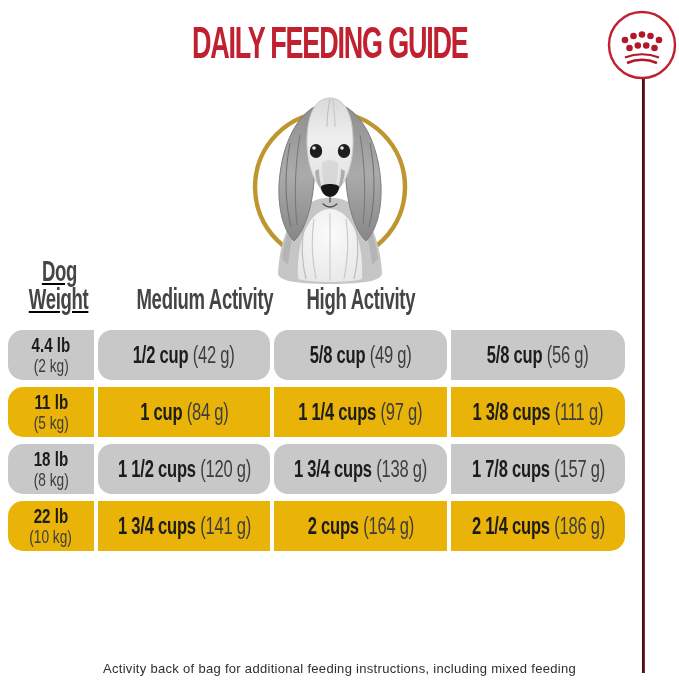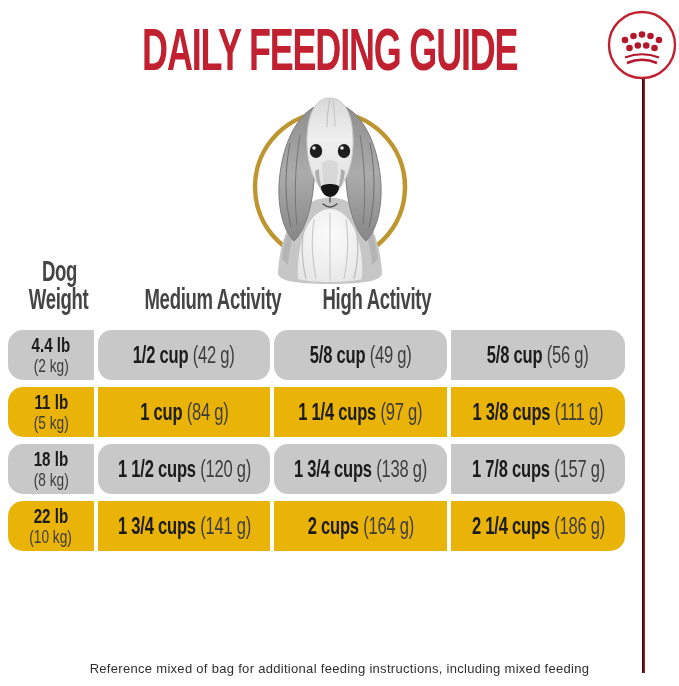--- a/index.html
+++ b/index.html
@@ -5,38 +5,39 @@
   html,body { margin:0; padding:0; background:#fff; }
   .page {
     position:relative; width:679px; height:686px; background:#fff;
     font-family:"Liberation Sans", sans-serif; overflow:hidden;
   }
   .cond { display:inline-block; white-space:nowrap; transform-origin:center; }
 
   
   .title {
     position:absolute; top:20px; left:0; width:660px; text-align:center;
-    font-size:60px; line-height:1; font-weight:700; letter-spacing:-2px;
+    font-size:45px; line-height:1; font-weight:700; letter-spacing:-2px;
     color:#c0202f; margin:0;
   }
   .title .cond { transform:scaleX(0.60); }
 
   
   .crown { position:absolute; left:604px; top:8px; width:76px; height:76px; }
   .rule  { position:absolute; left:642px; top:79px; width:3px; height:594px;
            background:linear-gradient(90deg,#3a0b0e 30%,#a93231); }
 
   
   .hero { position:absolute; left:230px; top:87px; width:200px; height:200px; }
 
   
   .thead {
     position:absolute; left:8px; top:258px; width:617px; height:57px;
-    display:grid; grid-template-columns:86px 172px 173px 174px; column-gap:12px;
+    display:grid; grid-template-columns:86px 172px 173px 174px; column-gap:4px;
     align-items:end;
+    text-decoration:underline;
   }
   .th { text-align:center; font-weight:700; color:#454545;
         font-size:29px; line-height:0.95; letter-spacing:-0.5px; padding-bottom:2px; }
   .th .cond { transform:scaleX(0.64); }
   .th-weight { display:flex; flex-direction:column; align-items:center; padding-left:16px; }
 
   
   .tbody {
     position:absolute; left:8px; top:330px; width:617px;
     display:flex; flex-direction:column; row-gap:7px;
@@ -212,15 +213,15 @@
       <div class="cell">
         <span class="cond line"><b class="cups">2 cups</b><i class="grams">(164 g)</i></span>
       </div>
       <div class="cell">
         <span class="cond line"><b class="cups">2 1/4 cups</b><i class="grams">(186 g)</i></span>
       </div>
     </div>
 
   </div>
 
-  <div class="footer">Reference mixed of bag for additional feeding instructions, including mixed feeding</div>
+  <div class="footer">Activity back of bag for additional feeding instructions, including mixed feeding</div>
 
 </div>
 
 </body></html>

